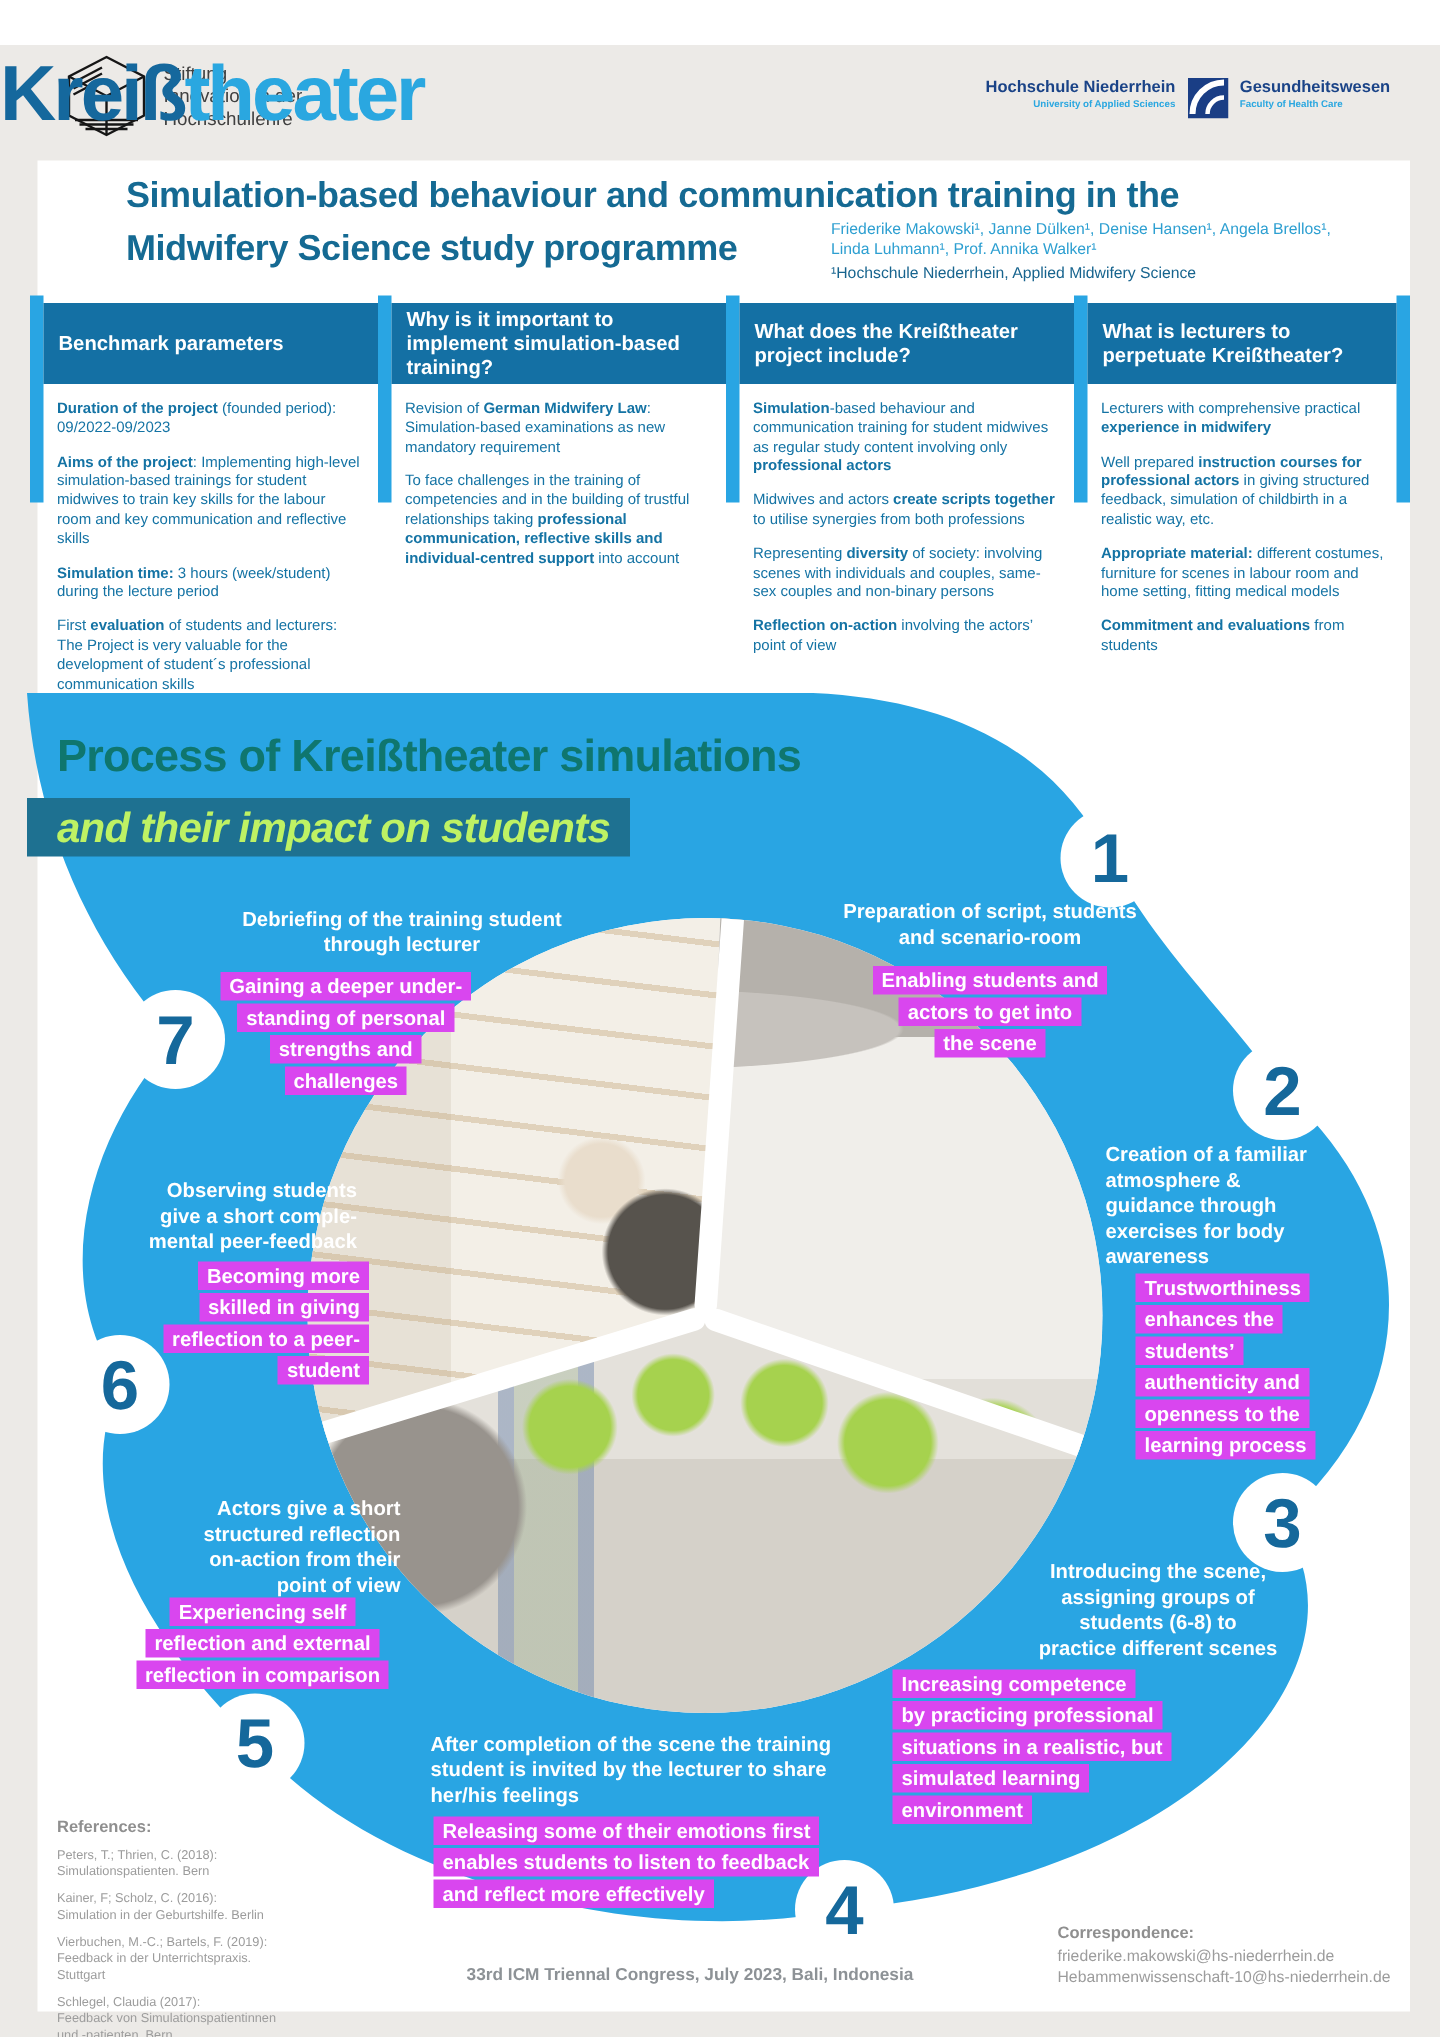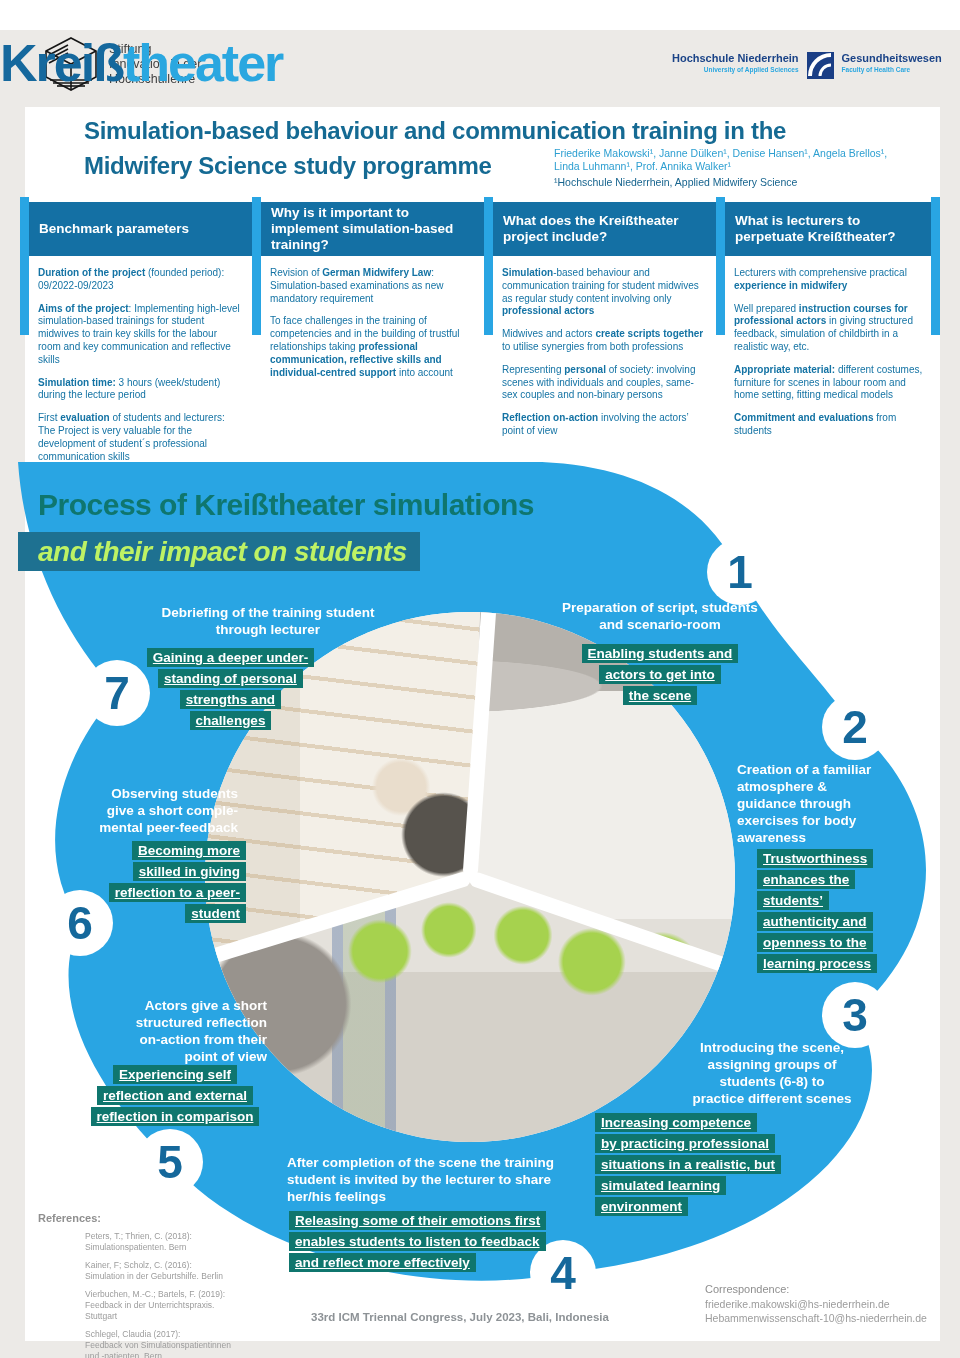--- a/index.html
+++ b/index.html
@@ -5,21 +5,21 @@
   html,body{margin:0;padding:0;background:#fff;font-family:"Liberation Sans",sans-serif;}
   .page{position:relative;width:960px;height:1358px;background:#fff;overflow:hidden;}
   .bg-gray{position:absolute;left:0;top:30px;width:960px;height:1328px;background:#eceae7;}
   .card{position:absolute;left:25px;top:107px;width:915px;height:1234px;background:#ffffff;}
 
   
   .stiftung{position:absolute;left:44px;top:36px;display:flex;align-items:center;gap:11px;}
   .stiftung-text{font-size:12.5px;line-height:15px;color:#404040;}
   .kreiss-title{position:absolute;left:0;top:33px;width:920px;text-align:left;font-size:52px;font-weight:bold;letter-spacing:-2px;}
   .k-dark{color:#15689d}.k-light{color:#2aa7e0}
-  .hsn{position:absolute;left:672px;top:52px;display:flex;align-items:flex-start;gap:8px;}
+  .hsn{position:absolute;left:657px;top:52px;display:flex;align-items:flex-start;gap:8px;}
   .hsn-name{font-size:11px;font-weight:bold;color:#1a4387;text-align:right;line-height:12px;}
   .hsn-sub{font-size:6.5px;color:#2aa7e0;font-weight:bold;text-align:right;margin-top:2px;}
   .hsn-fac{font-size:11px;font-weight:bold;color:#1a4387;line-height:12px;}
   .hsn-facsub{font-size:6.5px;color:#2aa7e0;font-weight:bold;margin-top:2px;}
 
   
   .poster-title{position:absolute;left:74px;top:113px;font-size:24px;font-weight:bold;color:#156a93;line-height:35px;letter-spacing:-0.3px;margin-left:10px;}
   .authors{position:absolute;left:554px;top:147px;width:370px;font-size:10.5px;color:#2d9fd1;line-height:13px;}
   .affiliation{position:absolute;left:554px;top:176px;width:370px;font-size:10.5px;color:#17648e;}
 
@@ -74,37 +74,37 @@
   .div-right{transform:rotate(19deg)}
 
   
   .disc{position:absolute;width:66px;height:66px;border-radius:50%;background:#fff;color:#15689b;font-size:46px;font-weight:bold;display:flex;align-items:center;justify-content:center;}
   .d1{left:707px;top:539px}.d2{left:822px;top:694px}.d3{left:822px;top:982px}
   .d4{left:530px;top:1240px}.d5{left:137px;top:1129px}.d6{left:47px;top:890px}.d7{left:84px;top:660px}
 
   
   .step-main{position:absolute;color:#fff;font-weight:bold;font-size:13.5px;line-height:1.25;white-space:pre-line;}
   .step-sub{position:absolute;font-weight:bold;font-size:13.5px;line-height:1.55;white-space:pre-line;}
-  .step-sub span{background:#0f766e;color:#fff;padding:2px 6px;-webkit-box-decoration-break:clone;box-decoration-break:clone;text-decoration:underline;}
+  .step-sub span{background:#d946ef;color:#fff;padding:2px 6px;-webkit-box-decoration-break:clone;box-decoration-break:clone;}
   .al-c{text-align:center}.al-r{text-align:right}.al-l{text-align:left}
   .m1{left:545px;top:600px;width:230px}  .u1{left:555px;top:644px;width:210px}
   .m2{left:737px;top:762px;width:170px}  .u2{left:757px;top:849px;width:150px}
   .m3{left:648px;top:1040px;width:248px} .u3{left:595px;top:1113px;width:295px}
   .m4{left:287px;top:1155px;width:292px} .u4{left:289px;top:1211px;width:290px}
   .m5{left:92px;top:998px;width:175px}   .u5{left:75px;top:1065px;width:200px}
   .m6{left:58px;top:786px;width:180px}   .u6{left:66px;top:841px;width:180px}
   .m7{left:148px;top:605px;width:240px}  .u7{left:138px;top:648px;width:185px}
 
   
   .refs{position:absolute;left:38px;top:1212px;width:205px;}
   .refs-h{font-size:11px;font-weight:bold;color:#8f8f8f;margin-bottom:7px;}
-  .ref{font-size:8.5px;color:#9c9c9c;line-height:1.3;margin-bottom:7px;white-space:pre-line;margin-left:47px;}
+  .ref{font-size:8.5px;color:#9c9c9c;line-height:1.3;margin-bottom:7px;white-space:pre-line;}
   .congress{position:absolute;left:270px;top:1311px;width:380px;text-align:center;font-size:11.5px;font-weight:bold;color:#8d9296;}
   .corr{position:absolute;left:705px;top:1283px;}
-  .corr-h{font-size:11px;font-weight:normal;color:#8f8f8f;margin-bottom:2px;}
+  .corr-h{font-size:11px;font-weight:bold;color:#8f8f8f;margin-bottom:2px;}
   .corr-mail{font-size:10.5px;color:#9c9c9c;line-height:14px;}
 </style>
 </head>
 <body>
 
 <div class="page">
   <div class="bg-gray"></div>
   <div class="card"></div>
 
   <div class="stiftung">
@@ -173,21 +173,21 @@
       <p><b>Simulation time:</b><span> 3 hours (week/student) during the lecture period</span></p>
       <p><span>First </span><b>evaluation</b><span> of students and lecturers: The Project is very valuable for the development of student´s professional communication skills</span></p>
     </div>
   <div class="col-body cb2">
       <p><span>Revision of </span><b>German Midwifery Law</b><span>: Simulation-based examinations as new mandatory requirement</span></p>
       <p><span>To face challenges in the training of competencies and in the building of trustful relationships taking </span><b>professional communication, reflective skills and individual-centred support</b><span> into account</span></p>
     </div>
   <div class="col-body cb3">
       <p><b>Simulation</b><span>-based behaviour and communication training for student midwives as regular study content involving only </span><b>professional actors</b></p>
       <p><span>Midwives and actors </span><b>create scripts together</b><span> to utilise synergies from both professions</span></p>
-      <p><span>Representing </span><b>personal</b><span> of society: involving scenes with individuals and couples, same-sex couples and non-binary persons</span></p>
+      <p><span>Representing </span><b>diversity</b><span> of society: involving scenes with individuals and couples, same-sex couples and non-binary persons</span></p>
       <p><b>Reflection on-action</b><span> involving the actors’ point of view</span></p>
     </div>
   <div class="col-body cb4">
       <p><span>Lecturers with comprehensive practical </span><b>experience in midwifery</b></p>
       <p><span>Well prepared </span><b>instruction courses for professional actors</b><span> in giving structured feedback, simulation of childbirth in a realistic way, etc.</span></p>
       <p><b>Appropriate material:</b><span> different costumes, furniture for scenes in labour room and home setting, fitting medical models</span></p>
       <p><b>Commitment and evaluations</b><span> from students</span></p>
     </div>
 
   <svg class="blob" viewBox="0 0 960 1358">

